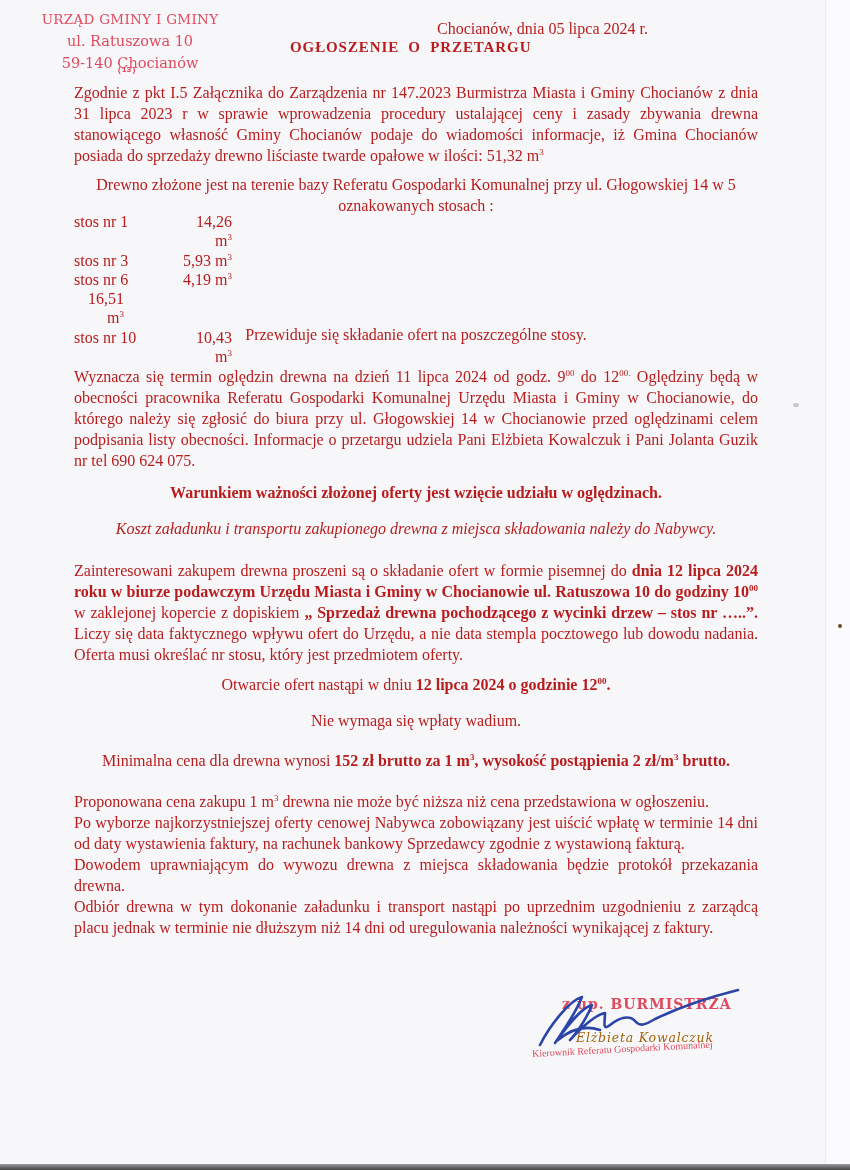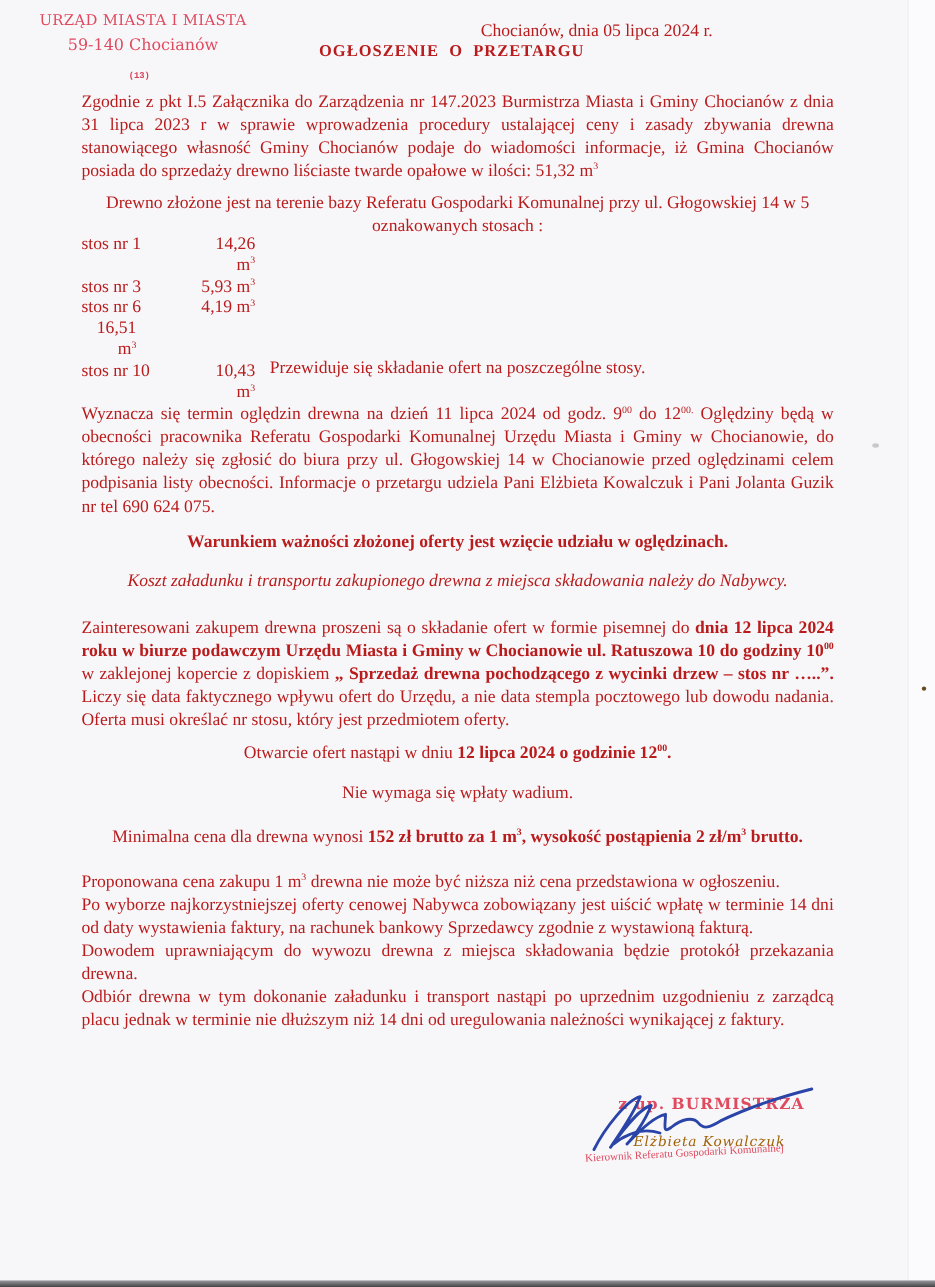--- a/index.html
+++ b/index.html
@@ -34,21 +34,22 @@
 <body>
 
 <div class="page"></div>
 <div class="edge"></div>
 <div class="bottom-strip"></div>
 
 <div class="speck" style="left:793px;top:403px;width:6px;height:4px;background:#c8c8cc;"></div>
 <div class="speck" style="left:838px;top:624px;width:4px;height:4px;background:#6a4a20;"></div>
 
 <div class="stamp">
-  <div class="l1">URZĄD MIASTA I MIASTA</div>
+  <div class="l1">URZĄD GMINY I GMINY</div>
+  <div class="l2">ul. Ratuszowa 10</div>
   <div class="l3">59-140 Chocianów</div>
 </div>
 <div class="num13">(13)</div>
 
 <div class="txt dateline">Chocianów, dnia 05 lipca 2024 r.</div>
 <div class="txt title"><span style="white-space:pre;">OGŁOSZENIE  O  PRZETARGU</span></div>
 
 <div class="txt para" style="top:82px;"><span>Zgodnie z pkt I.5 Załącznika do Zarządzenia nr 147.2023 Burmistrza Miasta i Gminy Chocianów z dnia 31 lipca 2023 r w sprawie wprowadzenia procedury ustalającej ceny i zasady zbywania drewna stanowiącego własność Gminy Chocianów podaje do wiadomości informacje, iż Gmina Chocianów posiada do sprzedaży drewno liściaste twarde opałowe w ilości: </span><span>51,32 m</span><sup>3</sup></div>
 
 <div class="txt para nj" style="top:174px;">Drewno złożone jest na terenie bazy Referatu Gospodarki Komunalnej przy ul. Głogowskiej 14 w 5 oznakowanych stosach :</div>

